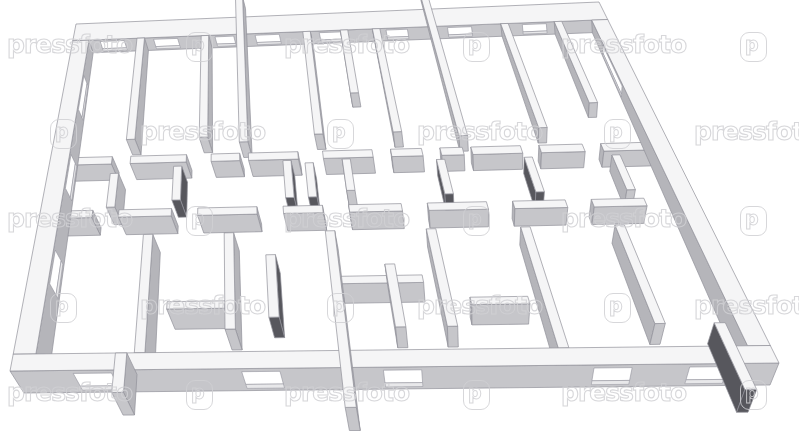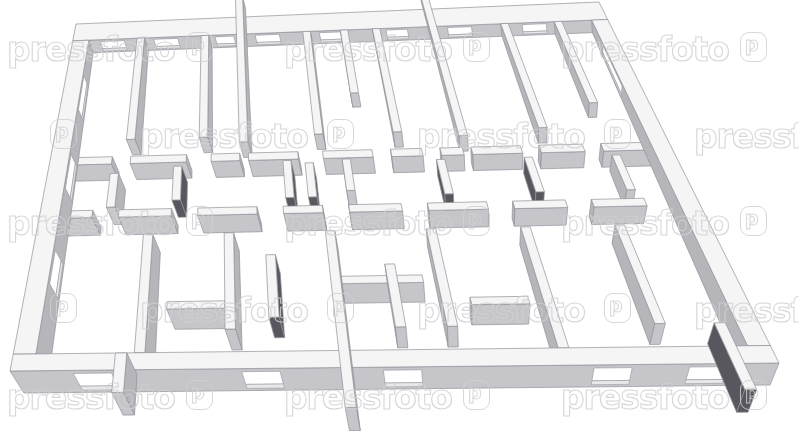--- a/index.html
+++ b/index.html
@@ -1,21 +1,21 @@
 <!DOCTYPE html>
 <html><head>
 <meta charset="utf-8">
 <style>
   html,body{margin:0;padding:0;background:#ffffff;}
   .stage{position:relative;width:799px;height:444px;background:#ffffff;overflow:hidden;
          font-family:"DejaVu Sans",sans-serif;}
   .plan-svg{position:absolute;left:0;top:0;}
   .wm-layer{position:absolute;left:0;top:0;width:799px;height:444px;pointer-events:none;}
   .wm-text{position:absolute;font-family:"DejaVu Sans",sans-serif;font-weight:bold;
-           font-size:33px;letter-spacing:-1px;color:transparent;
+           font-size:25px;letter-spacing:-1px;color:transparent;
            -webkit-text-stroke:1.1px rgba(208,208,212,0.85);white-space:nowrap;}
   .wm-logo{position:absolute;width:27px;height:30px;border:1.7px solid rgba(208,208,212,0.85);
            border-radius:9px;box-sizing:border-box;}
   .wm-p{position:absolute;left:4px;top:0px;font-family:"DejaVu Sans",sans-serif;font-weight:bold;
         font-size:19px;color:transparent;-webkit-text-stroke:1px rgba(208,208,212,0.85);}
 </style>
 </head>
 <body>
 
 <div class="stage">

